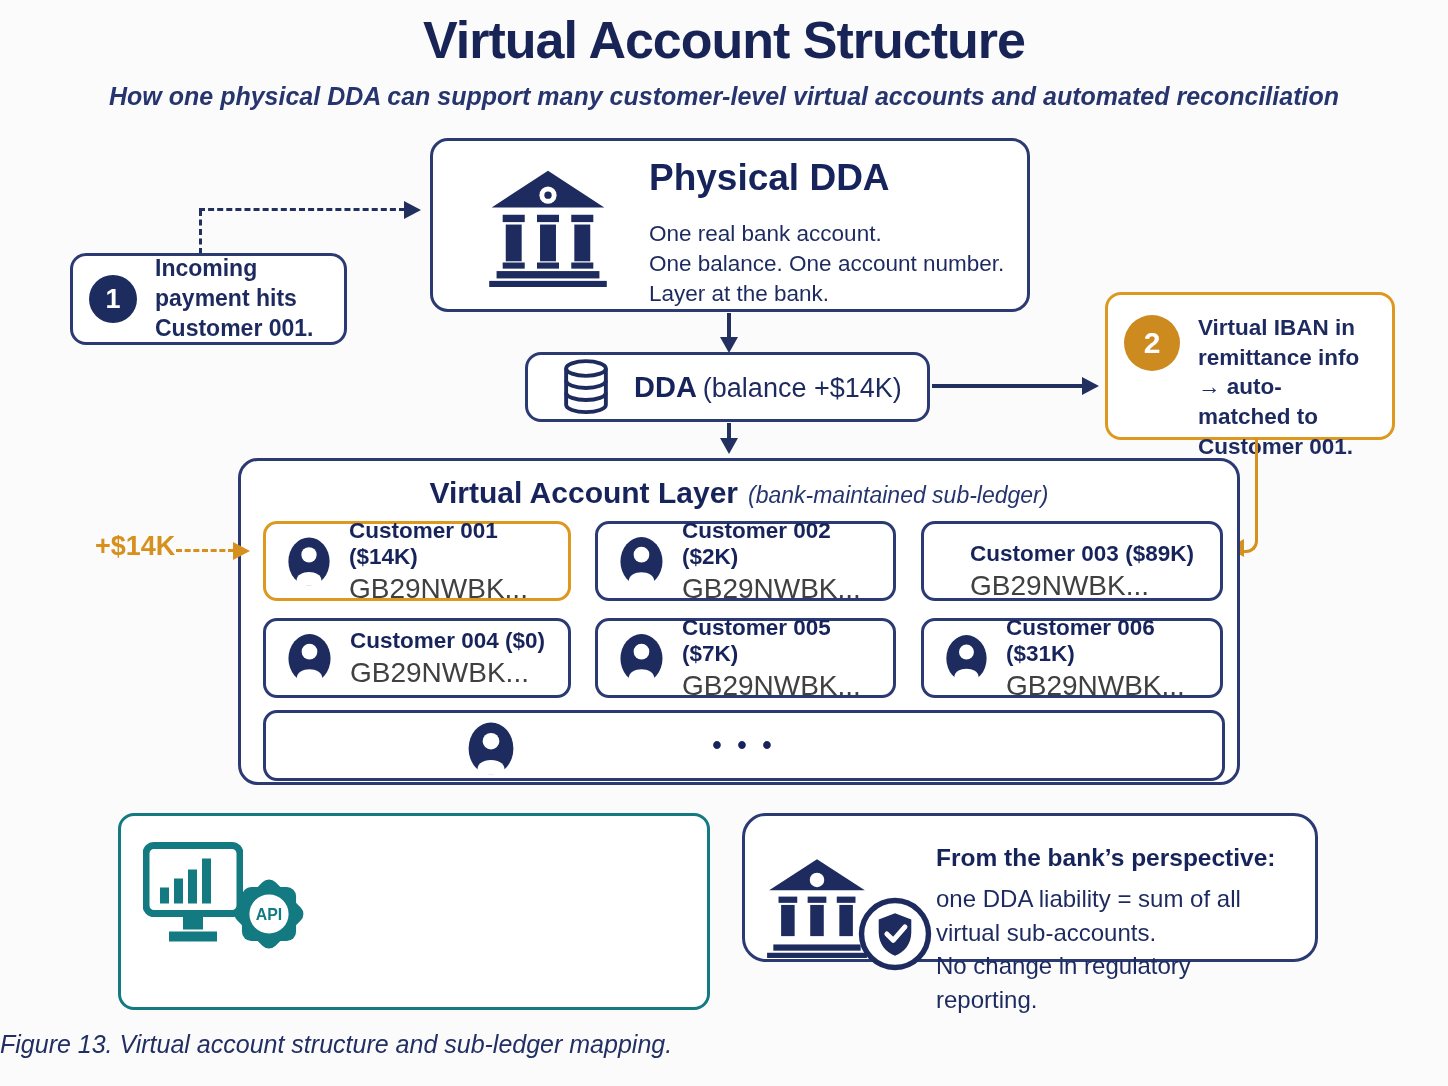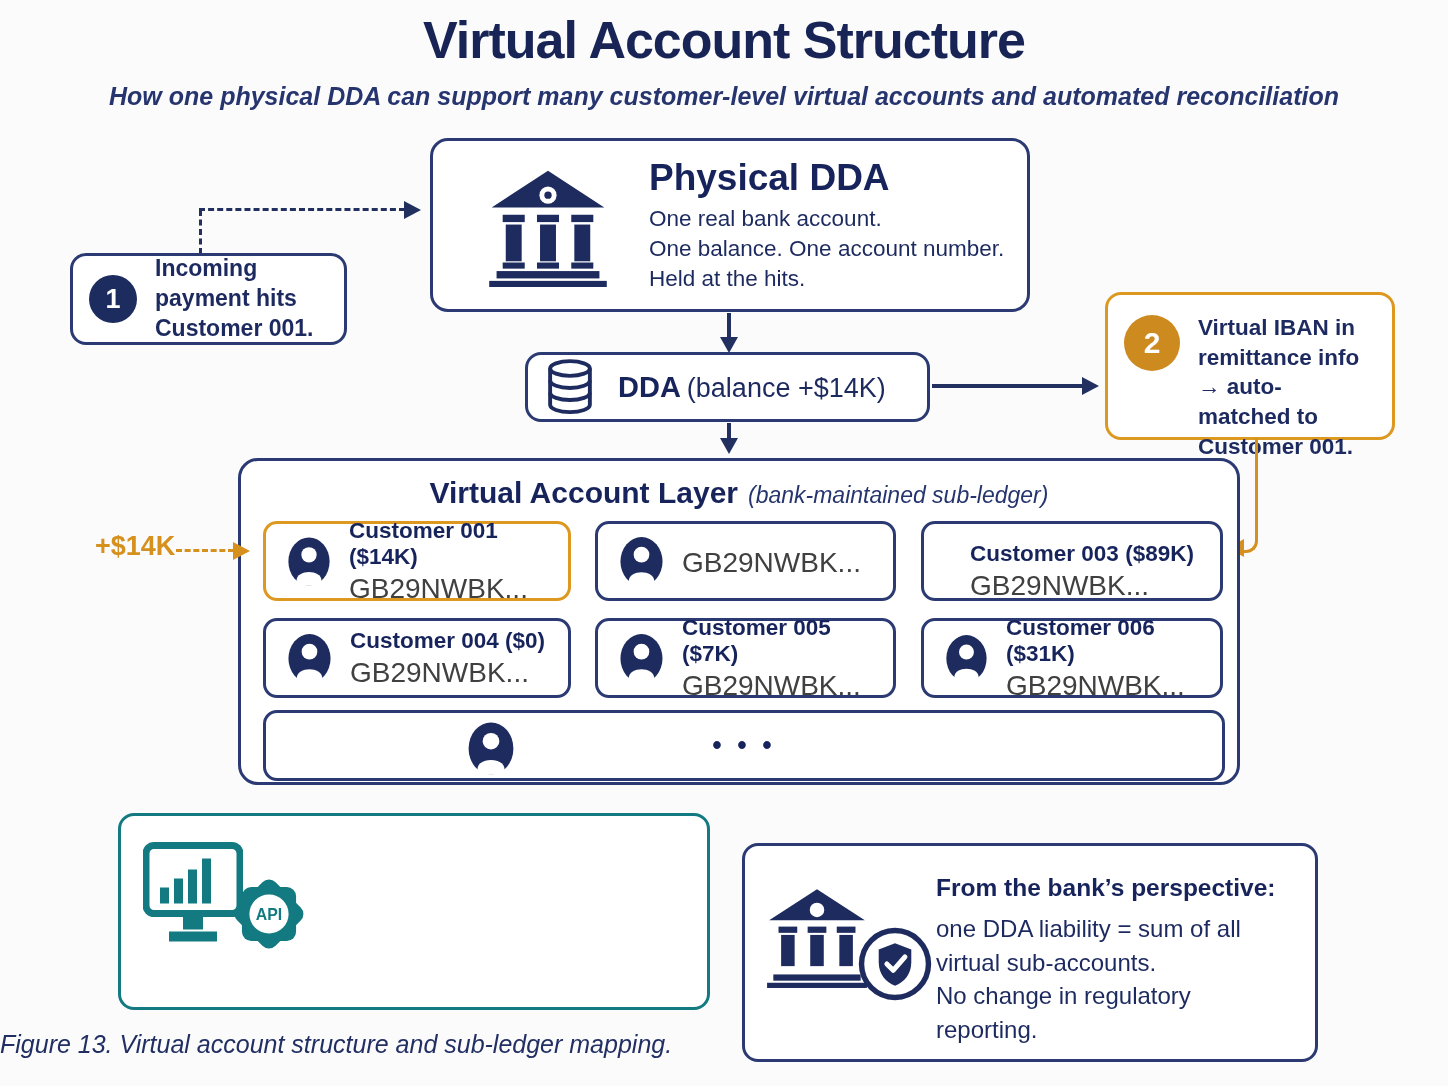--- a/index.html
+++ b/index.html
@@ -15,38 +15,38 @@
            font-style:italic;font-size:25px;color:#222f63;}
 
   
   .box{position:absolute;background:#fff;border:3px solid #2b3a72;
        border-radius:18px;box-sizing:border-box;}
 
   
   .pd-box{left:430px;top:138px;width:600px;height:174px;}
   .pd-icon{position:absolute;left:44px;top:26px;}
   .pd-text{position:absolute;left:216px;top:16px;}
-  .pd-title{font-size:37px;font-weight:bold;color:#17245c;margin-bottom:5px;}
+  .pd-title{font-size:37px;font-weight:bold;color:#17245c;margin-bottom:20px;}
   .pd-line{font-size:22.5px;line-height:1.34;color:#1d2a5f;}
 
   
   .callout{position:absolute;background:#fff;border:3.5px solid #2b3a72;border-radius:16px;
            box-sizing:border-box;display:flex;align-items:center;gap:18px;padding:0 16px;}
   .badge{flex:0 0 auto;border-radius:50%;background:#1d2c5e;color:#fff;font-weight:bold;
          display:flex;align-items:center;justify-content:center;}
   .c1{left:70px;top:253px;width:277px;height:92px;}
   .c1 .badge{width:48px;height:48px;font-size:27px;}
   .c1 .ctext{font-size:23px;font-weight:600;line-height:1.3;color:#1d2a5f;}
   .c2{left:1105px;top:292px;width:290px;height:148px;border-color:#dd9820;align-items:flex-start;padding-top:18px;}
   .c2 .badge{width:56px;height:56px;font-size:30px;background:#cd8a1e;margin-top:2px;}
   .c2 .ctext{font-size:22.5px;font-weight:600;line-height:1.32;color:#1d2a5f;width:172px;}
 
   
   .pill{left:525px;top:352px;width:405px;height:70px;border-radius:16px;
-        display:flex;align-items:center;padding-left:16px;gap:22px;}
+        display:flex;align-items:center;padding-left:32px;gap:22px;}
   .pill .ptext{font-size:27px;color:#1d2a5f;}
   .pill .ptext b{font-size:29px;color:#17245c;margin-right:6px;}
 
   
   .layer{left:238px;top:458px;width:1002px;height:327px;border-radius:20px;}
   .vl-header{position:absolute;top:15px;left:0;width:100%;text-align:center;white-space:nowrap;}
   .vl-title{font-size:30px;font-weight:bold;color:#17245c;}
   .vl-sub{font-size:23px;font-style:italic;color:#27356f;margin-left:10px;}
   .card{position:absolute;height:80px;background:#fff;border:3px solid #2b3a72;border-radius:14px;
         box-sizing:border-box;display:flex;align-items:center;gap:17px;padding-left:20px;}
@@ -61,21 +61,21 @@
 
   
   .inflow{position:absolute;left:95px;top:531px;font-size:27px;font-weight:bold;color:#d6901e;}
 
   
   .corp{left:118px;top:813px;width:592px;height:197px;border:3.5px solid #127a80;border-radius:16px;}
   .corp .headline{position:absolute;left:207px;top:26px;width:372px;font-size:24.5px;
                   font-weight:bold;color:#0f7a80;line-height:1.3;}
   .corp .bodytx{position:absolute;left:207px;top:94px;width:380px;font-size:24px;
                 color:#1d2a5f;line-height:1.35;}
-  .bank-box{left:742px;top:843px;width:576px;height:219px;border-width:3.5px;border-radius:16px;}
+  .bank-box{left:742px;top:813px;width:576px;height:149px;border-width:3.5px;border-radius:24px;}
   .bank-box .headline{position:absolute;left:191px;top:28px;width:360px;font-size:24.5px;
                       font-weight:bold;color:#17245c;}
   .bank-box .bodytx{position:absolute;left:191px;top:66px;width:360px;font-size:24px;
                     color:#1d2a5f;line-height:1.4;}
 
   
   .line{position:absolute;}
   .nav-dash-v{border-left:3.5px dashed #22305f;}
   .nav-dash-h{border-top:3.5px dashed #22305f;}
   .nav-solid-v{border-left:4px solid #22305f;}
@@ -117,21 +117,21 @@
           <rect x="41" y="78" width="18" height="5"></rect>
           <rect x="69" y="78" width="18" height="5"></rect>
         <rect x="8" y="85" width="84" height="6"></rect>
           <rect x="2" y="93" width="96" height="5"></rect>
       </g>
     </svg>
     <div class="pd-text">
       <div class="pd-title">Physical DDA</div>
       <div class="pd-line">One real bank account.</div>
       <div class="pd-line">One balance. One account number.</div>
-      <div class="pd-line">Held at the hits.</div>
+      <div class="pd-line">Layer at the bank.</div>
     </div>
   </div>
 
   <div class="callout c1">
     <div class="badge">1</div>
     <div class="ctext">Incoming payment hits Customer 001.</div>
   </div>
 
   <div class="line nav-solid-v" style="left:727px;top:313px;height:26px;"></div>
   <div class="tri tri-d" style="left:720px;top:337px;"></div>
@@ -178,20 +178,21 @@
            <div class="iban">GB29NWBK...</div>
         </div>
     </div>
     <div class="card" style="left:354px;top:60px;width:301px;">
       <svg width="47" height="51" viewBox="0 0 48 52">
           <ellipse cx="24" cy="26" rx="21.5" ry="25" fill="#1d2b5e"></ellipse>
           <circle cx="24" cy="19" r="8" fill="#fff"></circle>
           <path d="M11 46 c0 -12 26 -12 26 0 v3 c-8 3 -18 3 -26 0 z" fill="#fff"></path>
         </svg>
       <div>
+          <div class="name">Customer 002 ($2K)</div>
            <div class="iban">GB29NWBK...</div>
         </div>
     </div>
     <div class="card" style="left:680px;top:60px;width:302px;flex-direction:column;">
       <svg width="47" height="51" viewBox="0 0 48 52">
           <ellipse cx="24" cy="26" rx="21.5" ry="25" fill="#1d2b5e"></ellipse>
           <circle cx="24" cy="19" r="8" fill="#fff"></circle>
           <path d="M11 46 c0 -12 26 -12 26 0 v3 c-8 3 -18 3 -26 0 z" fill="#fff"></path>
         </svg>
       <div>

